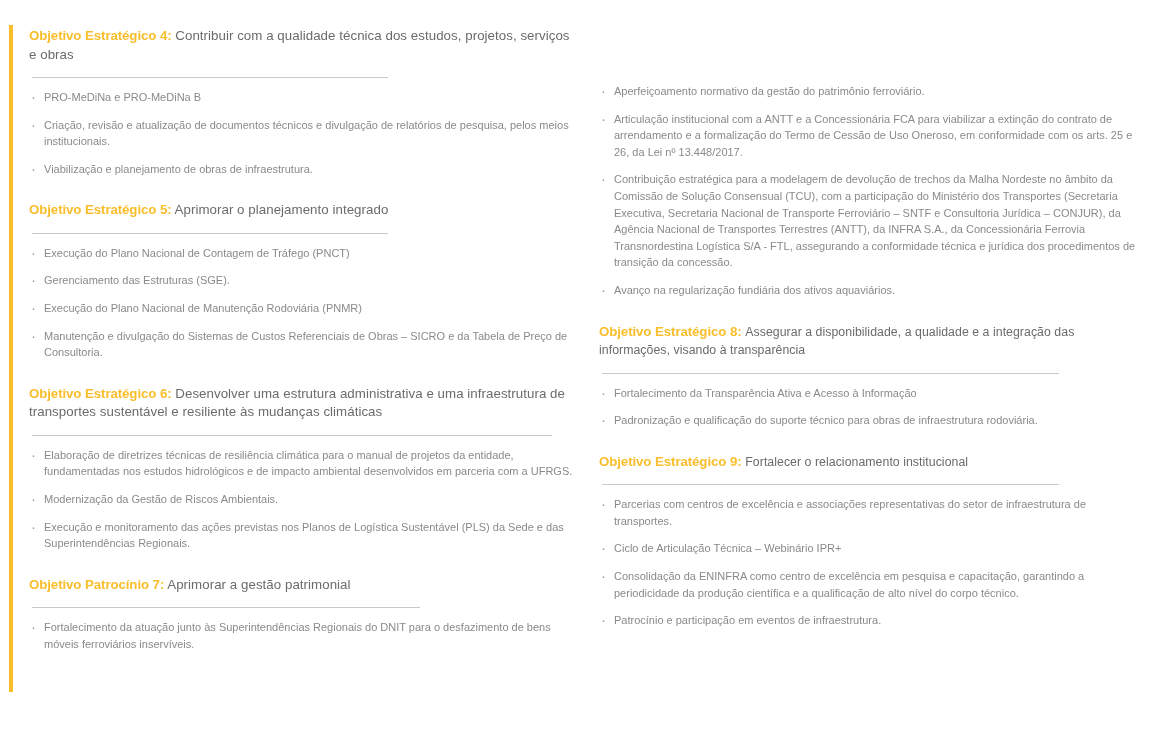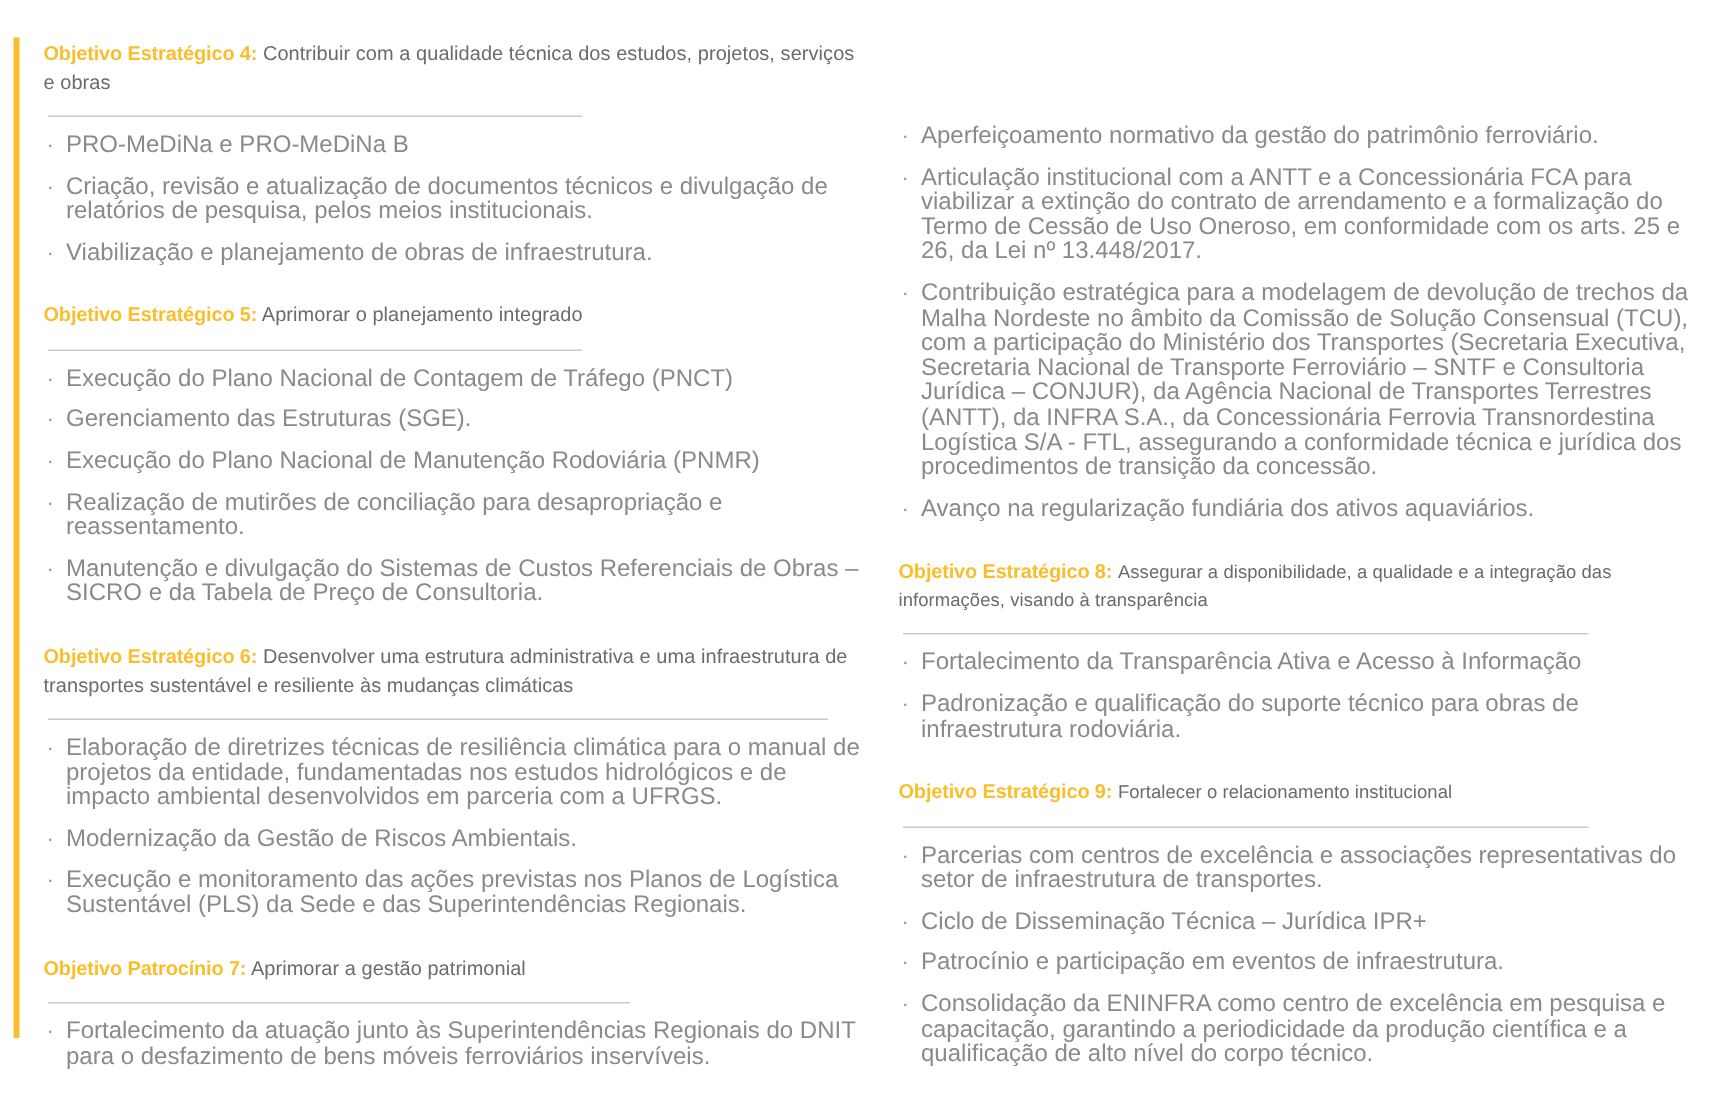--- a/index.html
+++ b/index.html
@@ -86,21 +86,21 @@
 
   ul.bullets {
     list-style: none;
     margin: 0;
     padding: 0;
   }
   ul.bullets li {
     position: relative;
     padding-left: 15px;
     color: #8a8a8a;
-    font-size: 16px;
+    font-size: 11px;
     line-height: 16.6px;
     margin-top: 11px;
   }
   ul.bullets li::before {
     content: "·";
     position: absolute;
     left: 2px;
     top: -1px;
     color: #9a9a9a;
     font-size: 15px;
@@ -147,21 +147,20 @@
       <div class="objective">
         <p class="obj-heading">
           <span class="obj-label">Objetivo Estratégico 5:</span>
           <span class="obj-desc">Aprimorar o planejamento integrado</span>
         </p>
         <div class="divider dv-left-2"></div>
         <ul class="bullets first-list">
           <li>Execução do Plano Nacional de Contagem de Tráfego (PNCT)</li>
           <li>Gerenciamento das Estruturas (SGE).</li>
           <li>Execução do Plano Nacional de Manutenção Rodoviária (PNMR)</li>
-          <li>Realização de mutirões de conciliação para desapropriação e reassentamento.</li>
           <li>Manutenção e divulgação do Sistemas de Custos Referenciais de Obras – SICRO e da Tabela de Preço de Consultoria.</li>
         </ul>
       </div>
 
       <div class="gap-24"></div>
 
       <div class="objective">
         <p class="obj-heading">
           <span class="obj-label">Objetivo Estratégico 6:</span>
           <span class="obj-desc">Desenvolver uma estrutura administrativa e uma infraestrutura de transportes sustentável e resiliente às mudanças climáticas</span>
@@ -215,22 +214,22 @@
       <div class="gap-24"></div>
 
       <div class="objective">
         <p class="obj-heading small">
           <span class="obj-label">Objetivo Estratégico 9:</span>
           <span class="obj-desc">Fortalecer o relacionamento institucional</span>
         </p>
         <div class="divider dv-right-9"></div>
         <ul class="bullets first-list">
           <li>Parcerias com centros de excelência e associações representativas do setor de infraestrutura de transportes.</li>
-          <li>Ciclo de Disseminação Técnica – Jurídica IPR+</li>
+          <li>Ciclo de Articulação Técnica – Webinário IPR+</li>
+          <li>Consolidação da ENINFRA como centro de excelência em pesquisa e capacitação, garantindo a periodicidade da produção científica e a qualificação de alto nível do corpo técnico.</li>
           <li>Patrocínio e participação em eventos de infraestrutura.</li>
-          <li>Consolidação da ENINFRA como centro de excelência em pesquisa e capacitação, garantindo a periodicidade da produção científica e a qualificação de alto nível do corpo técnico.</li>
         </ul>
       </div>
 
     </div>
 
   </div>
 </div>
 
 </body></html>

